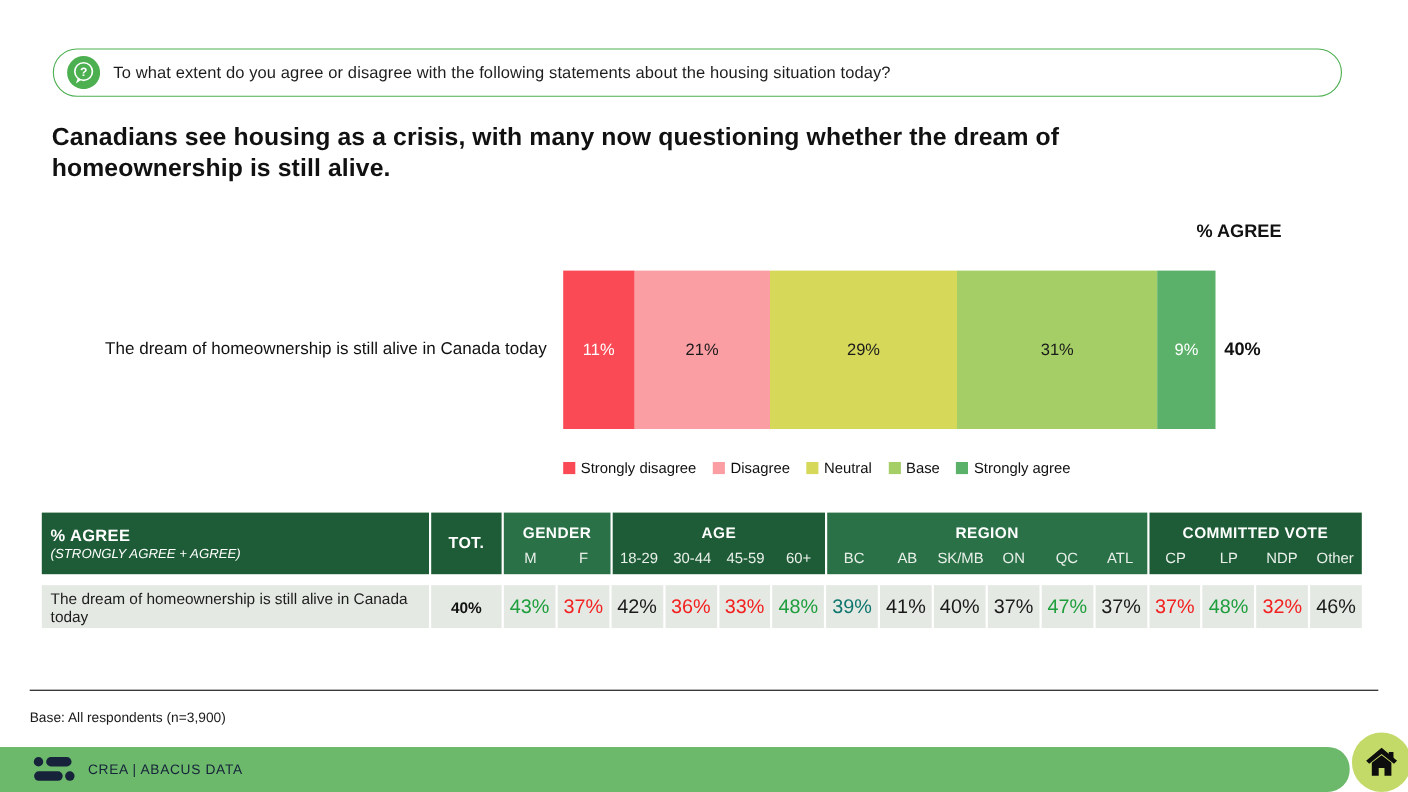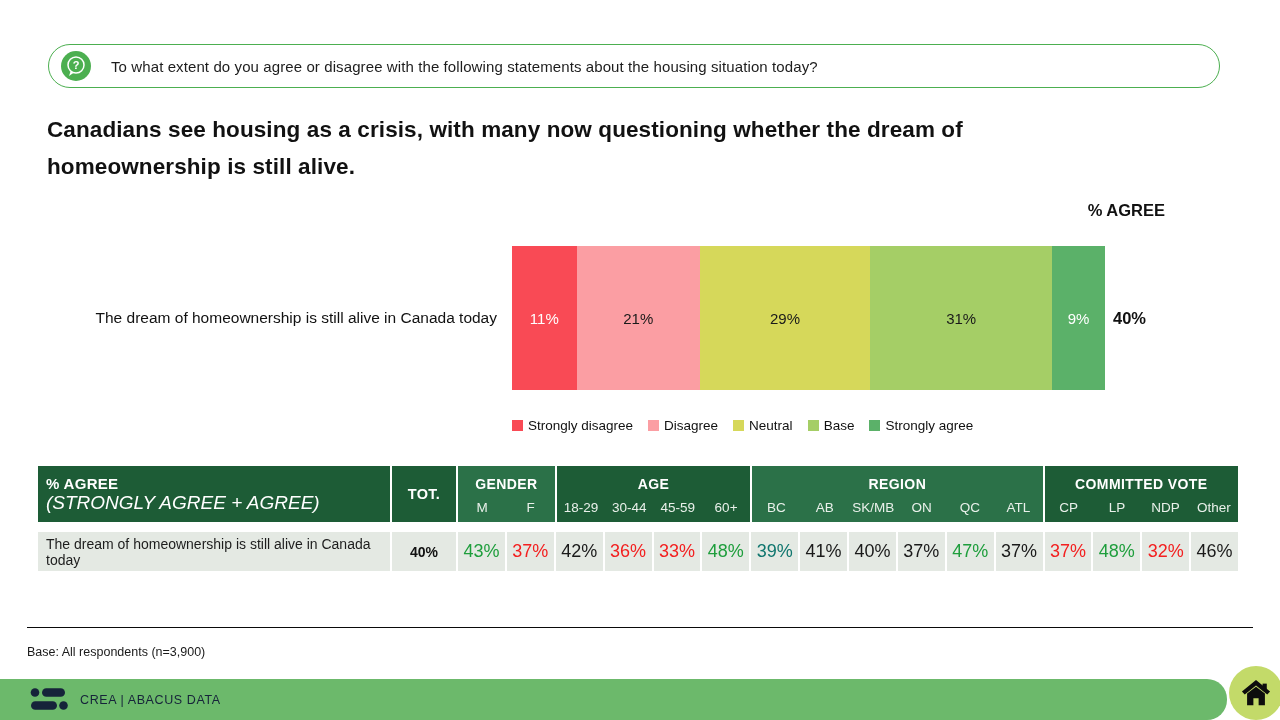--- a/index.html
+++ b/index.html
@@ -4,25 +4,25 @@
 <style>
   * { margin:0; padding:0; box-sizing:border-box; }
   html,body { background:#fff; }
   body { font-family:"Liberation Sans", sans-serif; }
   .slide { position:relative; width:1280px; height:720px; background:#fff; overflow:hidden; }
 
   
   .qbox { position:absolute; left:48px; top:44px; width:1172px; height:44px;
           border:1.5px solid #4CAF50; border-radius:22px; display:flex; align-items:center; background:#fff; }
   .qicon { width:30px; height:30px; margin-left:12px; flex:0 0 auto; }
-  .qtext { margin-left:20px; font-size:15px; color:#1d1d1d; letter-spacing:0.1px; }
+  .qtext { margin-left:12px; font-size:15px; color:#1d1d1d; letter-spacing:0.1px; }
 
   
   .headline { position:absolute; left:47px; top:111px; width:1090px;
-              font-size:22.5px; font-weight:bold; color:#111; line-height:37px; letter-spacing:0.1px; }
+              font-size:22.5px; font-weight:bold; color:#111; line-height:28px; letter-spacing:0.1px; }
 
   
   .pct-agree-head { position:absolute; top:201px; left:1010px; width:155px; text-align:right;
                     font-size:16.5px; font-weight:bold; color:#111; }
   .bar-label { position:absolute; left:40px; top:246px; width:457px; height:144px;
                display:flex; align-items:center; justify-content:flex-end;
                font-size:15.5px; color:#111; }
   .bar { position:absolute; left:512px; top:246px; width:593px; height:144px; display:flex; }
   .bar-seg { display:flex; align-items:center; justify-content:center; font-size:15px; flex-basis:0; }
   .pct-agree-val { position:absolute; left:1113px; top:246px; height:144px; display:flex; align-items:center;
@@ -32,21 +32,21 @@
   .legend { position:absolute; left:512px; top:418px; width:600px; display:flex; gap:15px; align-items:center; }
   .legend-item { display:flex; align-items:center; gap:5px; }
   .legend-swatch { width:11px; height:11px; }
   .legend-text { font-size:13.5px; color:#111; white-space:nowrap; }
 
   
   .tbl { position:absolute; left:38px; top:466px; width:1200px; }
   .tbl-head { display:flex; gap:2px; height:56px; }
   .th-label { width:352px; flex:0 0 auto; display:flex; flex-direction:column; justify-content:center; padding-left:8px; }
   .th-label .t1 { font-size:15px; font-weight:bold; color:#fff; letter-spacing:0.3px; }
-  .th-label .t2 { font-size:19px; font-style:italic; color:#fff; }
+  .th-label .t2 { font-size:12px; font-style:italic; color:#fff; }
   .th-tot { width:64px; flex:0 0 auto; display:flex; align-items:center; justify-content:center;
             font-size:14.5px; font-weight:bold; color:#fff; letter-spacing:0.3px; }
   .tgroup { display:flex; flex-direction:column; flex-basis:0; }
   .tgroup .glabel { height:26px; display:flex; align-items:flex-end; justify-content:center;
                     font-size:14px; font-weight:bold; color:#fff; letter-spacing:0.4px; }
   .tgroup .gcols { flex:1; display:flex; }
   .tgroup .gcol { flex:1; display:flex; align-items:center; justify-content:center;
                   font-size:13.5px; color:#E9F0EA; }
   .shade-dark  { background:#1D5C36; }
   .shade-light { background:#2B7148; }

